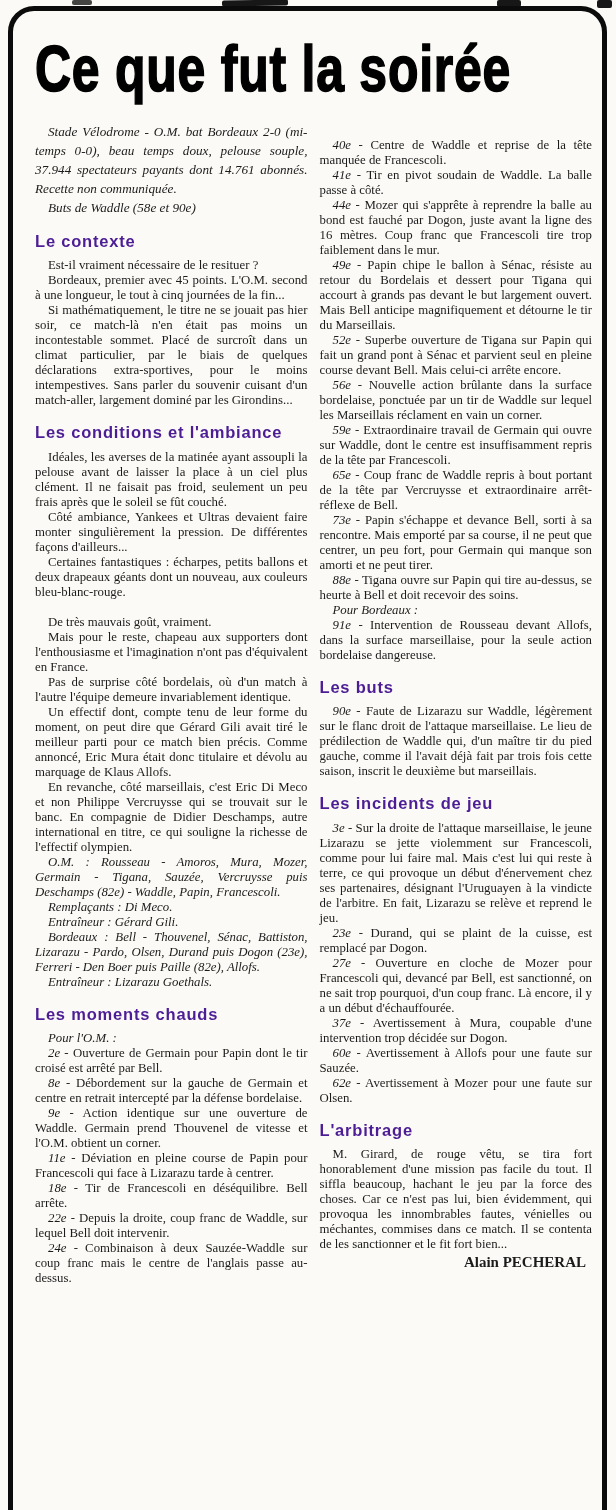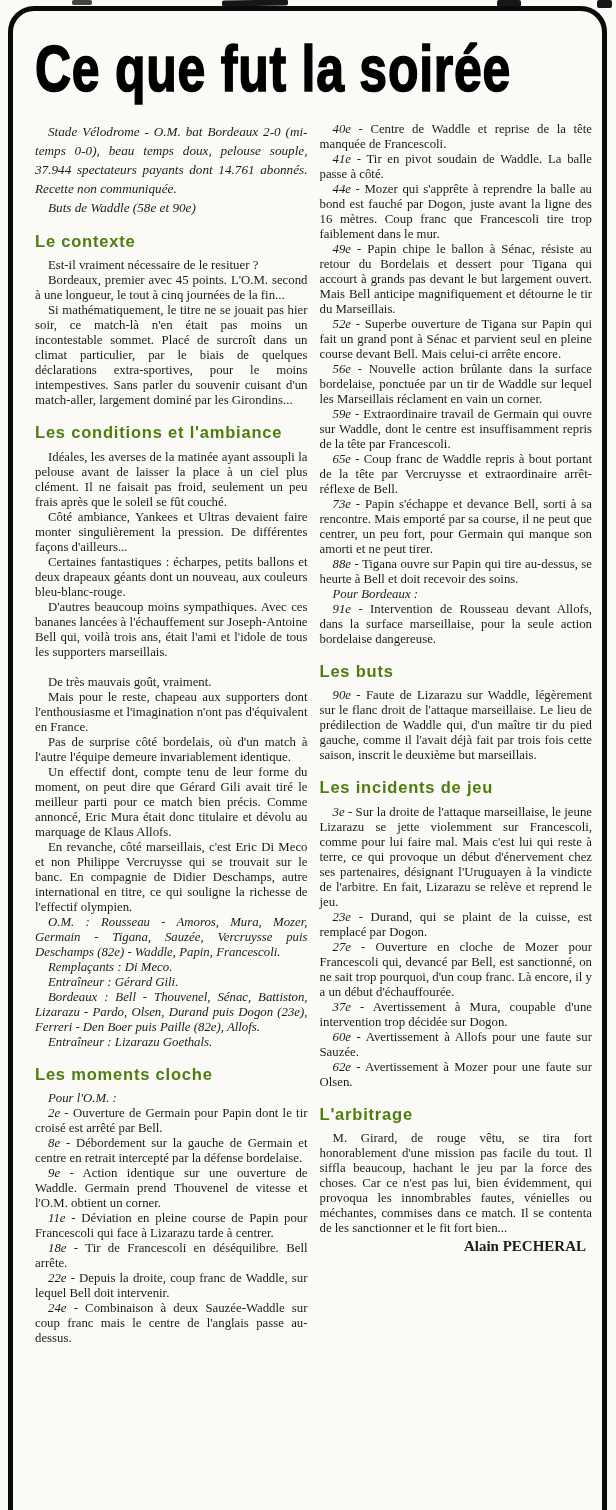--- a/index.html
+++ b/index.html
@@ -40,21 +40,21 @@
     color: #000;
     letter-spacing: 1px;
     white-space: nowrap;
     transform: scaleX(0.78);
     transform-origin: 0 50%;
     -webkit-text-stroke: 1.6px #000;
   }
   .columns {
     display: flex;
     gap: 12px;
-    align-items: flex-start;
+    align-items: center;
   }
   .col { flex: 1 1 0; min-width: 0; }
   .col p { margin: 0; }
   .intro, .para, .event, .team, .note {
     font-size: 12.8px;
     line-height: 15px;
     text-align: justify;
     text-indent: 13px;
     hyphens: auto;
     -webkit-hyphens: auto;
@@ -64,21 +64,21 @@
     font-size: 13.2px;
     line-height: 19px;
   }
   .team, .note { font-style: italic; }
   .lead { font-style: italic; }
   .section-heading {
     font-family: "Liberation Sans", sans-serif;
     font-weight: bold;
     font-size: 16.5px;
     letter-spacing: 0.8px;
-    color: #4d7c0f;
+    color: #4c1d95;
     margin: 15px 0 8px 0;
     line-height: 1.1;
   }
   .spacer { height: 15px; }
   .signature {
     font-size: 15px;
     font-weight: bold;
     text-align: right;
     text-indent: 0;
     padding-right: 6px;
@@ -102,33 +102,32 @@
           <p class="intro">Stade Vélodrome - O.M. bat Bordeaux 2-0 (mi-temps 0-0), beau temps doux, pelouse souple, 37.944 spectateurs payants dont 14.761 abonnés. Recette non communiquée.</p>
           <p class="intro">Buts de Waddle (58e et 90e)</p>
           <h2 class="section-heading">Le contexte</h2>
           <p class="para">Est-il vraiment nécessaire de le resituer ?</p>
           <p class="para">Bordeaux, premier avec 45 points. L'O.M. second à une longueur, le tout à cinq journées de la fin...</p>
           <p class="para">Si mathématiquement, le titre ne se jouait pas hier soir, ce match-là n'en était pas moins un incontestable sommet. Placé de surcroît dans un climat particulier, par le biais de quelques déclarations extra-sportives, pour le moins intempestives. Sans parler du souvenir cuisant d'un match-aller, largement dominé par les Girondins...</p>
           <h2 class="section-heading">Les conditions et l'ambiance</h2>
           <p class="para">Idéales, les averses de la matinée ayant assoupli la pelouse avant de laisser la place à un ciel plus clément. Il ne faisait pas froid, seulement un peu frais après que le soleil se fût couché.</p>
           <p class="para">Côté ambiance, Yankees et Ultras devaient faire monter singulièrement la pression. De différentes façons d'ailleurs...</p>
           <p class="para">Certaines fantastiques : écharpes, petits ballons et deux drapeaux géants dont un nouveau, aux couleurs bleu-blanc-rouge.</p>
-          <p class="para">D'autres beaucoup moins sympathiques. Avec ces bananes lancées à l'échauffement sur Joseph-Antoine Bell qui, voilà trois ans, était l'ami et l'idole de tous les supporters marseillais.</p>
           <div class="spacer"></div>
           <p class="para">De très mauvais goût, vraiment.</p>
           <p class="para">Mais pour le reste, chapeau aux supporters dont l'enthousiasme et l'imagination n'ont pas d'équivalent en France.</p>
           <p class="para">Pas de surprise côté bordelais, où d'un match à l'autre l'équipe demeure invariablement identique.</p>
           <p class="para">Un effectif dont, compte tenu de leur forme du moment, on peut dire que Gérard Gili avait tiré le meilleur parti pour ce match bien précis. Comme annoncé, Eric Mura était donc titulaire et dévolu au marquage de Klaus Allofs.</p>
           <p class="para">En revanche, côté marseillais, c'est Eric Di Meco et non Philippe Vercruysse qui se trouvait sur le banc. En compagnie de Didier Deschamps, autre international en titre, ce qui souligne la richesse de l'effectif olympien.</p>
           <p class="team">O.M. : Rousseau - Amoros, Mura, Mozer, Germain - Tigana, Sauzée, Vercruysse puis Deschamps (82e) - Waddle, Papin, Francescoli.</p>
           <p class="team">Remplaçants : Di Meco.</p>
           <p class="team">Entraîneur : Gérard Gili.</p>
           <p class="team">Bordeaux : Bell - Thouvenel, Sénac, Battiston, Lizarazu - Pardo, Olsen, Durand puis Dogon (23e), Ferreri - Den Boer puis Paille (82e), Allofs.</p>
           <p class="team">Entraîneur : Lizarazu Goethals.</p>
-          <h2 class="section-heading">Les moments cloche</h2>
+          <h2 class="section-heading">Les moments chauds</h2>
           <p class="note">Pour l'O.M. :</p>
           <p class="event"><span class="lead">2e</span><span> - </span><span>Ouverture de Germain pour Papin dont le tir croisé est arrêté par Bell.</span></p>
           <p class="event"><span class="lead">8e</span><span> - </span><span>Débordement sur la gauche de Germain et centre en retrait intercepté par la défense bordelaise.</span></p>
           <p class="event"><span class="lead">9e</span><span> - </span><span>Action identique sur une ouverture de Waddle. Germain prend Thouvenel de vitesse et l'O.M. obtient un corner.</span></p>
           <p class="event"><span class="lead">11e</span><span> - </span><span>Déviation en pleine course de Papin pour Francescoli qui face à Lizarazu tarde à centrer.</span></p>
           <p class="event"><span class="lead">18e</span><span> - </span><span>Tir de Francescoli en déséquilibre. Bell arrête.</span></p>
           <p class="event"><span class="lead">22e</span><span> - </span><span>Depuis la droite, coup franc de Waddle, sur lequel Bell doit intervenir.</span></p>
           <p class="event"><span class="lead">24e</span><span> - </span><span>Combinaison à deux Sauzée-Waddle sur coup franc mais le centre de l'anglais passe au-dessus.</span></p>
         </div>
       <div class="col">

